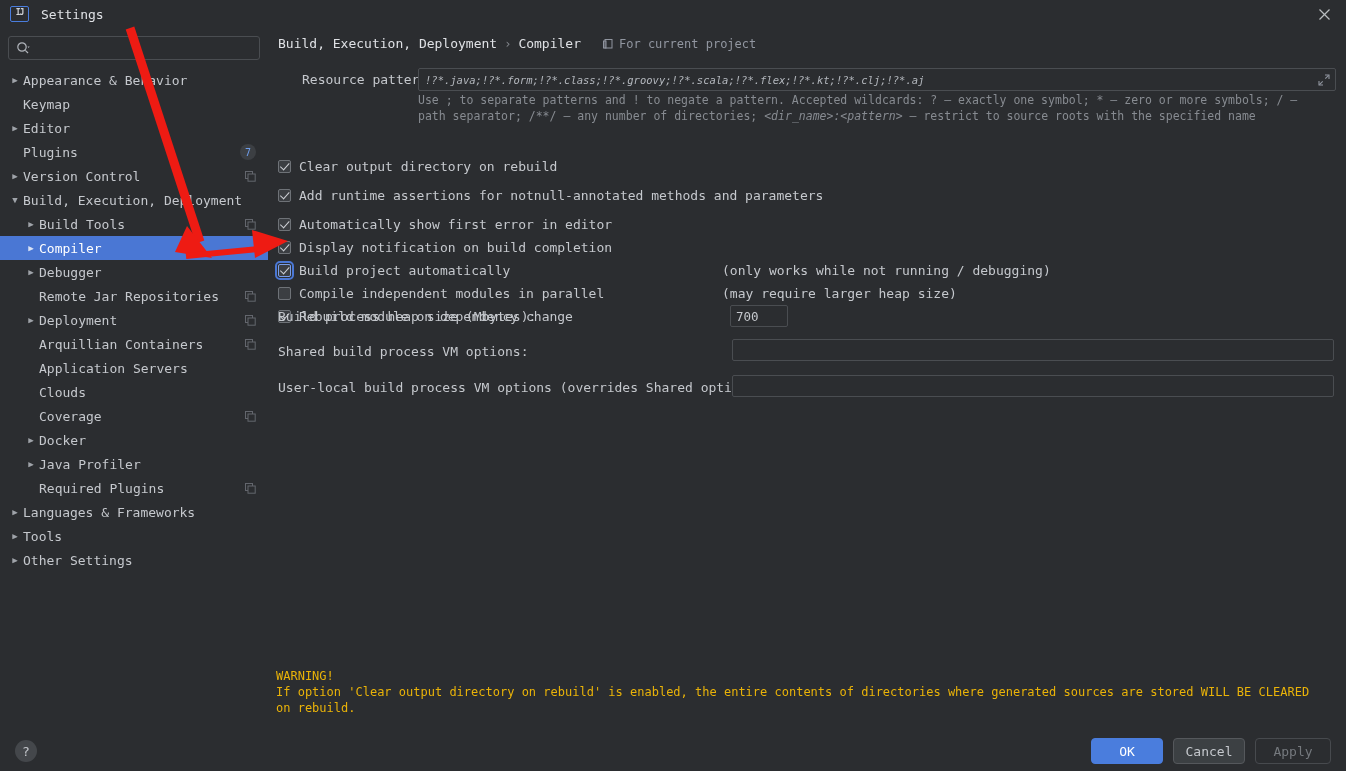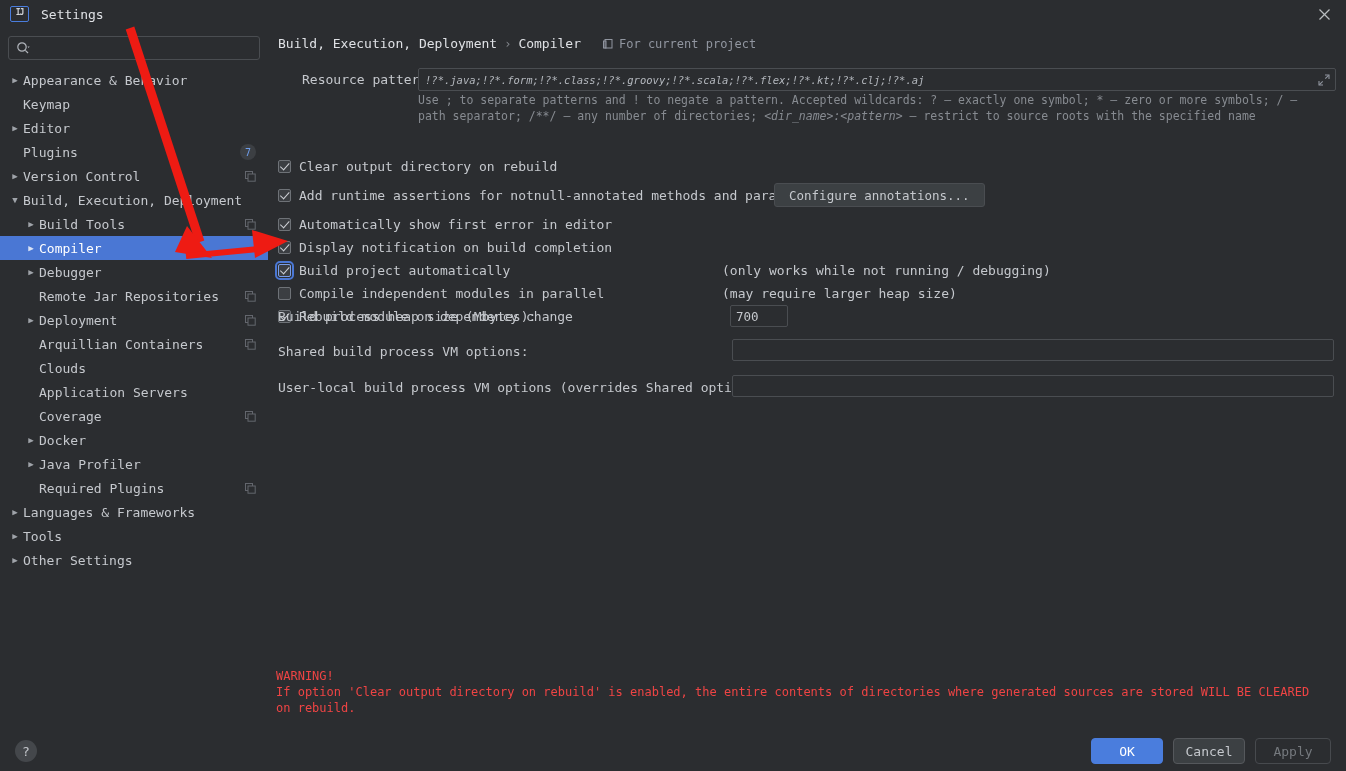--- a/index.html
+++ b/index.html
@@ -167,21 +167,21 @@
   .txt-field {
     position: absolute; background: #2b2d30;
     border: 1px solid #4a4d51; border-radius: 2px;
     color: #c5c8cd; font-size: 12.5px; padding: 0 5px;
     outline: none;
     font-family: "DejaVu Sans Mono", "Liberation Mono", monospace;
   }
 
   .warning {
     position: absolute; left: 8px; top: 640px; width: 1050px;
-    font-size: 12px; color: #ef4444; line-height: 16px;
+    font-size: 12px; color: #eab308; line-height: 16px;
     font-family: "DejaVu Sans Mono", "Liberation Mono", monospace;
   }
 
   
   .footer {
     position: absolute; left: 0; top: 731px; width: 1346px; height: 40px;
     background: #2b2d30;
   }
   .help-btn {
     position: absolute; left: 15px; top: 9px;
@@ -300,25 +300,25 @@
         <div class="tree-row" style="padding-left: 24px;">
           <span class="tw">&nbsp;</span>
           <span class="tree-label">Arquillian Containers</span>
           <span class="copy-ico"><svg width="11" height="11" viewBox="0 0 11 11">
               <rect x="0.5" y="0.5" width="7" height="7" fill="none" stroke="#9196a0" stroke-width="1"></rect>
               <rect x="3" y="3" width="7.2" height="7.2" fill="#2b2d30" stroke="#9196a0" stroke-width="1"></rect>
             </svg></span>
         </div>
         <div class="tree-row" style="padding-left: 24px;">
           <span class="tw">&nbsp;</span>
+          <span class="tree-label">Application Servers</span>
+        </div>
+        <div class="tree-row" style="padding-left: 24px;">
+          <span class="tw">&nbsp;</span>
           <span class="tree-label">Clouds</span>
-        </div>
-        <div class="tree-row" style="padding-left: 24px;">
-          <span class="tw">&nbsp;</span>
-          <span class="tree-label">Application Servers</span>
         </div>
         <div class="tree-row" style="padding-left: 24px;">
           <span class="tw">&nbsp;</span>
           <span class="tree-label">Coverage</span>
           <span class="copy-ico"><svg width="11" height="11" viewBox="0 0 11 11">
               <rect x="0.5" y="0.5" width="7" height="7" fill="none" stroke="#9196a0" stroke-width="1"></rect>
               <rect x="3" y="3" width="7.2" height="7.2" fill="#2b2d30" stroke="#9196a0" stroke-width="1"></rect>
             </svg></span>
         </div>
         <div class="tree-row" style="padding-left: 24px;">
@@ -412,21 +412,20 @@
           <span class="cbox"></span>
           <span>Compile independent modules in parallel</span>
         </div>
         <div class="side-note" style="left: 454px; top: 258px;">(may require larger heap size)</div>
         <div class="cb-row" style="top: 281px;">
           <span class="cbox checked"></span>
           <span>Rebuild module on dependency change</span>
         </div>
       </div>
 
-    <div class="btn-annot">Configure annotations...</div>
 
     <div class="row-label" style="left:10px; top:281px;">Build process heap size (Mbytes):</div>
     <input class="txt-field" style="left: 462px; top: 277px; width: 58px; height: 22px;" value="700">
 
     <div class="row-label" style="left:10px; top:316px;">Shared build process VM options:</div>
     <input class="txt-field" style="left: 464px; top: 311px; width: 602px; height: 22px;" value="">
 
     <div class="row-label" style="left:10px; top:352px;">User-local build process VM options (overrides Shared options):</div>
     <input class="txt-field" style="left: 464px; top: 347px; width: 602px; height: 22px;" value="">
 

